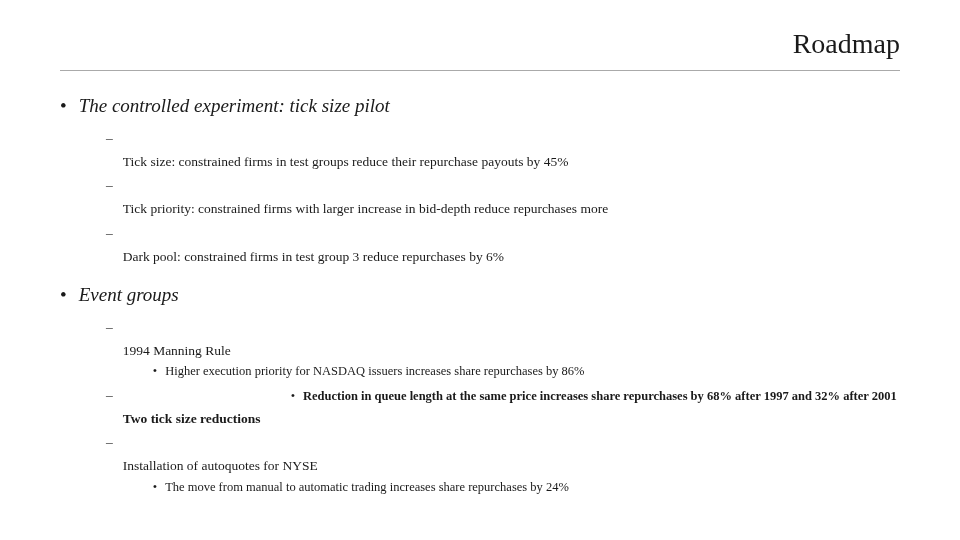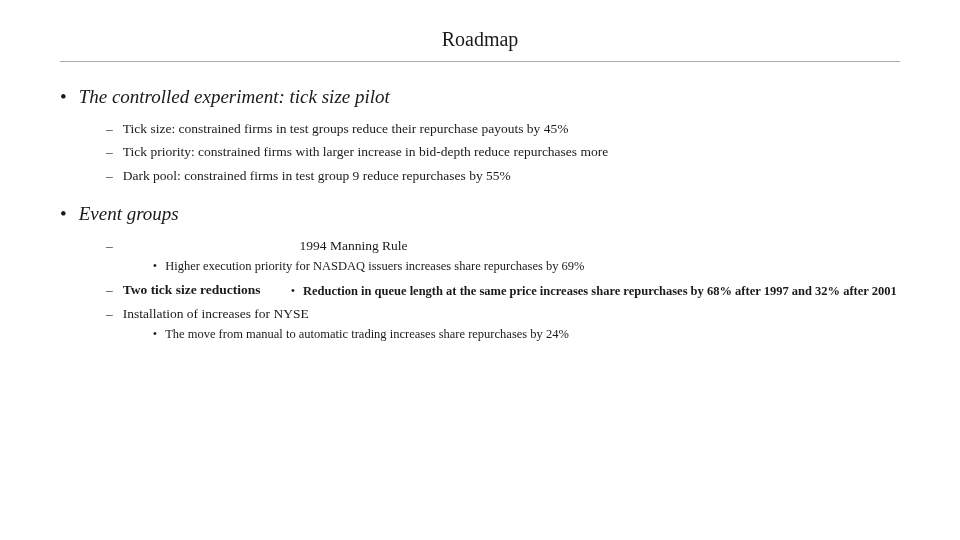--- a/index.html
+++ b/index.html
@@ -19,22 +19,22 @@
 
     .slide {
       width: 960px;
       height: 540px;
       padding: 28px 60px 30px 60px;
       display: flex;
       flex-direction: column;
     }
 
     .slide-title {
-      text-align: center;
-      font-size: 20px;
+      text-align: right;
+      font-size: 28px;
       font-weight: normal;
       font-family: Georgia, 'Times New Roman', serif;
       color: #1a1a1a;
       margin-bottom: 10px;
     }
 
     .divider {
       border: none;
       border-top: 1px solid #aaaaaa;
       margin-bottom: 22px;
@@ -91,20 +91,21 @@
     .sub-bullet-dash {
       margin-right: 10px;
       flex-shrink: 0;
       font-size: 13.5px;
       line-height: 1.45;
     }
 
     .sub-bullet-text {
       font-size: 13.5px;
       line-height: 1.45;
+      margin-top: 24px;
     }
 
     .sub-bullet-text.bold {
       font-weight: bold;
     }
 
     .nested-bullets {
       margin-left: 30px;
       margin-top: 2px;
       display: flex;
@@ -153,40 +154,40 @@
         <div class="sub-bullet">
           <span class="sub-bullet-dash">–</span>
           <span class="sub-bullet-text">Tick size: constrained firms in test groups reduce their repurchase payouts by 45%</span>
         </div>
         <div class="sub-bullet">
           <span class="sub-bullet-dash">–</span>
           <span class="sub-bullet-text">Tick priority: constrained firms with larger increase in bid-depth reduce repurchases more</span>
         </div>
         <div class="sub-bullet">
           <span class="sub-bullet-dash">–</span>
-          <span class="sub-bullet-text">Dark pool: constrained firms in test group 9 reduce repurchases by 55%</span>
+          <span class="sub-bullet-text">Dark pool: constrained firms in test group 3 reduce repurchases by 6%</span>
         </div>
       </div>
     </div>
 
     <div class="bullet-section">
       <div class="main-bullet">
         <span class="main-bullet-dot">•</span>
         <span class="main-bullet-text">Event groups</span>
       </div>
       <div class="sub-bullets">
 
         <div class="sub-bullet">
           <span class="sub-bullet-dash">–</span>
-          <div style="display:flex; flex-direction:column;text-align:center;">
+          <div style="display:flex; flex-direction:column;">
             <span class="sub-bullet-text">1994 Manning Rule</span>
             <div class="nested-bullets">
               <div class="nested-bullet">
                 <span class="nested-bullet-dot">•</span>
-                <span class="nested-bullet-text">Higher execution priority for NASDAQ issuers increases share repurchases by 69%</span>
+                <span class="nested-bullet-text">Higher execution priority for NASDAQ issuers increases share repurchases by 86%</span>
               </div>
             </div>
           </div>
         </div>
 
         <div class="sub-bullet">
           <span class="sub-bullet-dash">–</span>
           <div style="display:flex; flex-direction:row;">
             <span class="sub-bullet-text bold">Two tick size reductions</span>
             <div class="nested-bullets">
@@ -194,21 +195,21 @@
                 <span class="nested-bullet-dot">•</span>
                 <span class="nested-bullet-text bold-italic">Reduction in queue length at the same price increases share repurchases by 68% after 1997 and 32% after 2001</span>
               </div>
             </div>
           </div>
         </div>
 
         <div class="sub-bullet">
           <span class="sub-bullet-dash">–</span>
           <div style="display:flex; flex-direction:column;">
-            <span class="sub-bullet-text">Installation of increases for NYSE</span>
+            <span class="sub-bullet-text">Installation of autoquotes for NYSE</span>
             <div class="nested-bullets">
               <div class="nested-bullet">
                 <span class="nested-bullet-dot">•</span>
                 <span class="nested-bullet-text">The move from manual to automatic trading increases share repurchases by 24%</span>
               </div>
             </div>
           </div>
         </div>
 
       </div>

